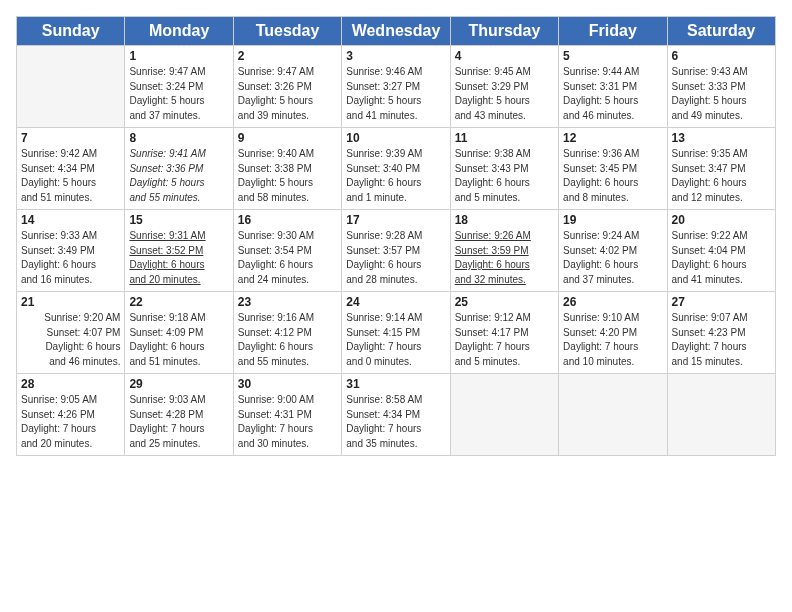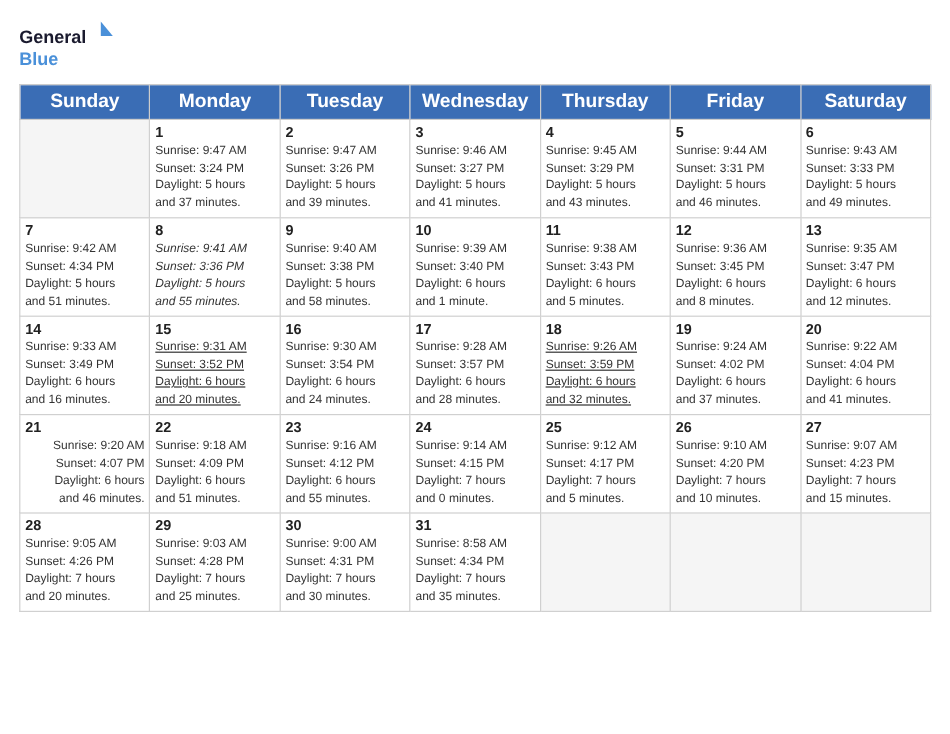--- a/index.html
+++ b/index.html
@@ -72,33 +72,20 @@
     .day-info {
       font-size: 10px;
       line-height: 1.45;
       color: #333;
     }
   </style>
 </head>
 <body>
 
 <div class="container">
-  <div class="header">
-    <div class="logo">
-  <svg width="80" height="44" viewBox="0 0 80 44">
-    <text x="0" y="20" font-size="15" font-weight="bold" font-family="Arial" fill="#1a1a2e">General</text>
-    <text x="0" y="38" font-size="15" font-weight="bold" font-family="Arial" fill="#4a90d9">Blue</text>
-    <polygon points="68,2 78,14 68,14" fill="#4a90d9"></polygon>
-  </svg>
-</div>
-    <div class="title-block">
-      <div class="month-title"></div>
-      <div class="subtitle"></div>
-    </div>
-  </div>
 
   <table>
     <thead>
       <tr id="header-row">
           <th>Sunday</th>
           <th>Monday</th>
           <th>Tuesday</th>
           <th>Wednesday</th>
           <th>Thursday</th>
           <th>Friday</th>

